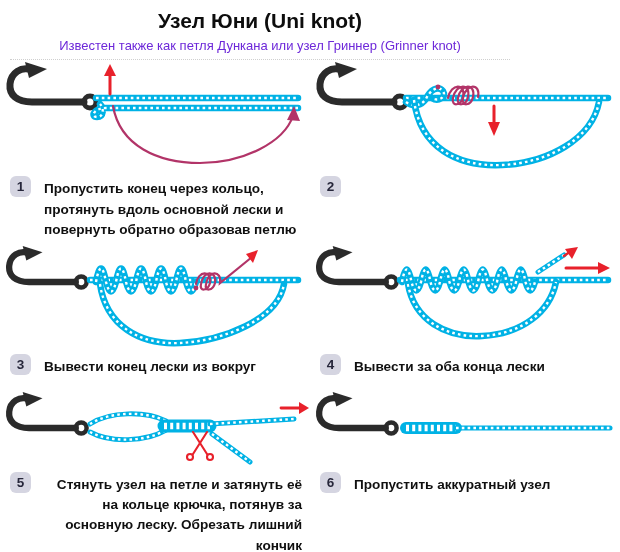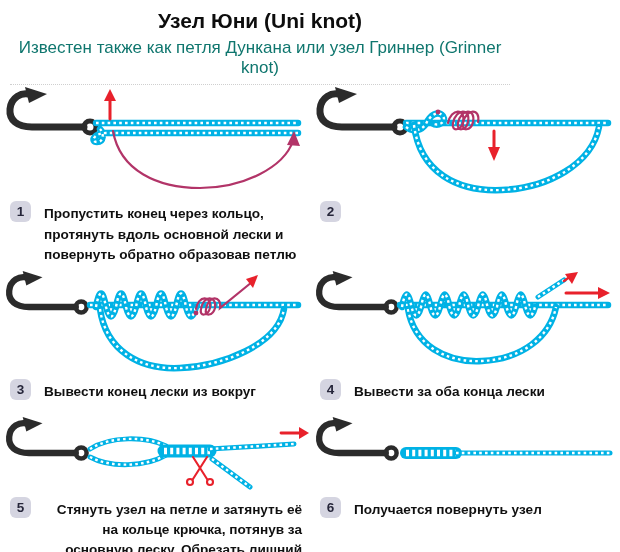--- a/index.html
+++ b/index.html
@@ -3,21 +3,21 @@
 <meta charset="utf-8">
 <style>
   html,body{margin:0;padding:0;}
   body{
     width:620px;height:552px;overflow:hidden;background:#ffffff;
     font-family:"Liberation Sans", sans-serif;color:#111;
   }
   .page{width:520px;height:552px;}
   header{ text-align:center; padding-top:9px; }
   .title{ font-size:21px; font-weight:bold; color:#0d0d0d; line-height:1.15; }
-  .subtitle{ font-size:17px; color:#0f766e; margin-top:5px; }
+  .subtitle{ font-size:13px; color:#6d28d9; margin-top:5px; }
   .separator{ border-bottom:1px dotted #cfcfcf; margin:6px 10px 0 10px; height:0; }
 
   .steps{ display:grid; grid-template-columns:310px 310px; }
   .step{ display:flex; flex-direction:column; }
   .illus{ margin:0; padding:0; }
   .r1 .illus{ height:112px; }
   .r2 .illus{ height:104px; }
   .r3 .illus{ height:84px; }
   .illus svg{ display:block; width:100%; height:100%; }
 
@@ -231,18 +231,18 @@
           <g>
             <path class="bl knot" d="M96 44 H146" style="stroke-width:12"></path>
             <path class="bw knot" d="M96 44 H146"></path>
             <path class="bl thin" d="M146 44 H300"></path>
             <path class="bw" d="M146 44 H300"></path>
           </g>
         </svg>
       </figure>
       <div class="cap">
         <span class="badge">6</span>
-        <p>Получается повернуть узел</p>
+        <p>Пропустить аккуратный узел</p>
       </div>
     </section>
 
   </div>
 </div>
 
 </body></html>

